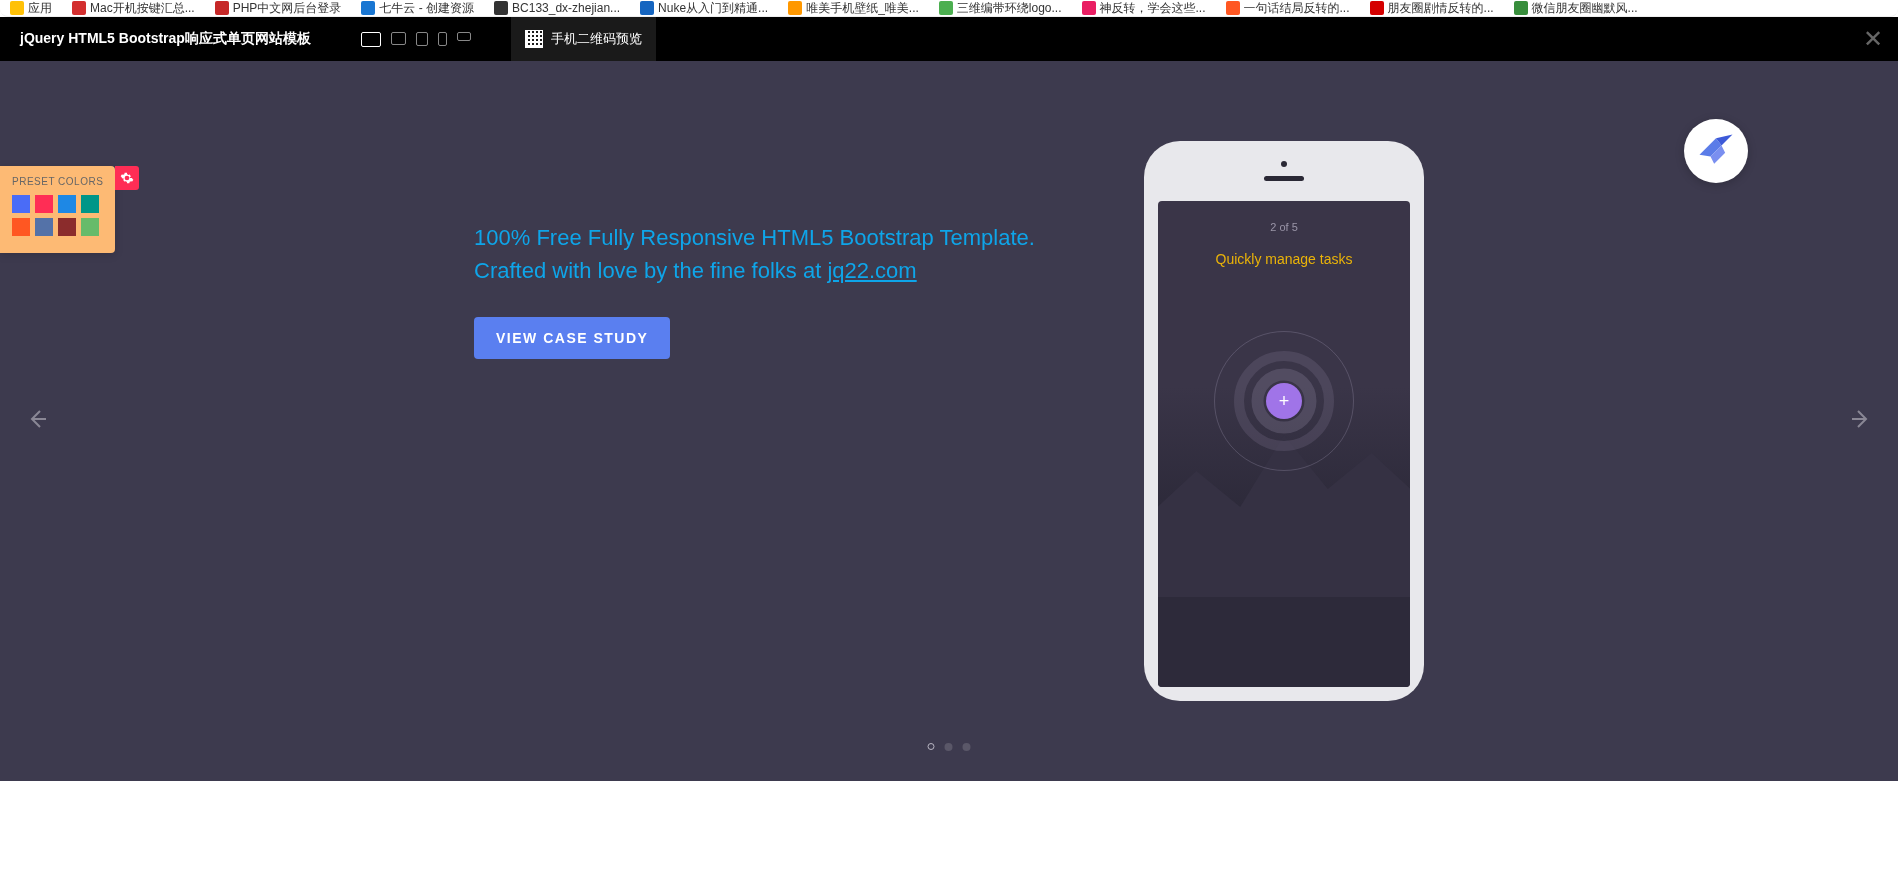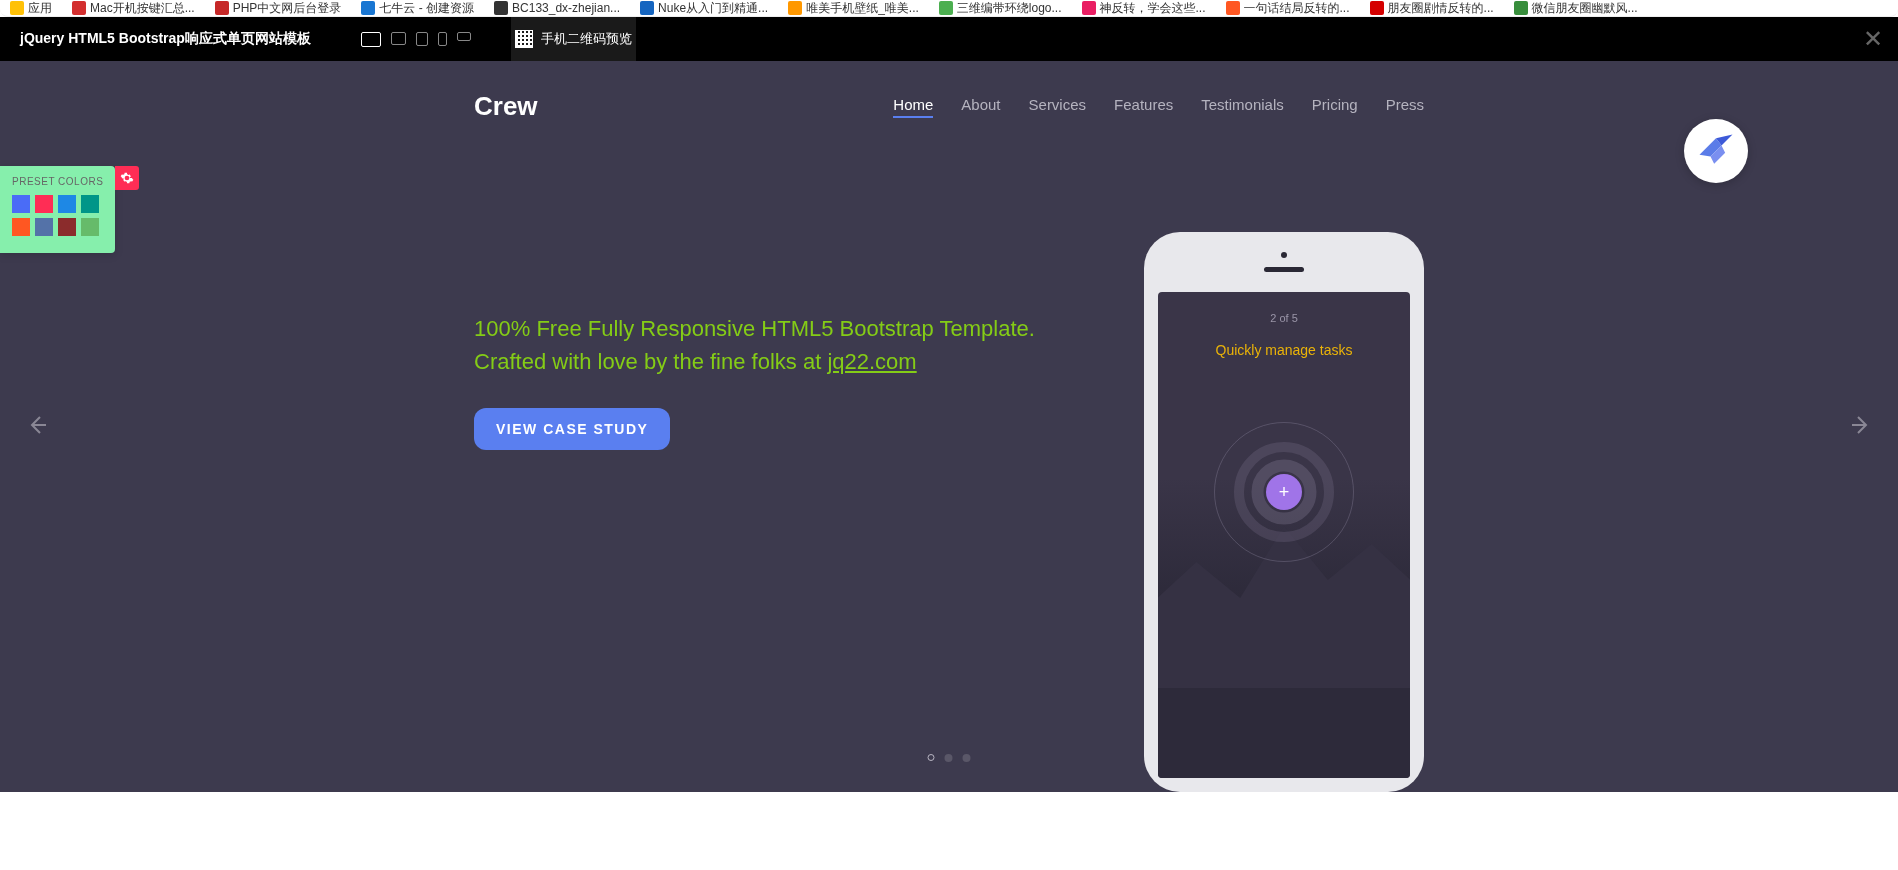--- a/index.html
+++ b/index.html
@@ -14,39 +14,39 @@
 .preview-bar { background: #000; height: 44px; display: flex; align-items: center; color: #fff; position: relative; }
 .preview-title { font-size: 14px; font-weight: bold; padding: 0 20px; }
 .device-icons { display: flex; gap: 10px; margin-left: 30px; }
 .dev-icon { width: 18px; height: 14px; border: 1.5px solid #888; border-radius: 2px; cursor: pointer; }
 .dev-icon.active { border-color: #fff; }
 .dev-icon.d1 { width: 20px; height: 15px; }
 .dev-icon.d2 { width: 15px; height: 13px; }
 .dev-icon.d3 { width: 12px; height: 14px; }
 .dev-icon.d4 { width: 9px; height: 14px; }
 .dev-icon.d5 { width: 14px; height: 9px; }
-.qr-section { margin-left: 40px; background: #1a1a1a; height: 44px; display: flex; align-items: center; padding: 0 4px; gap: 8px; cursor: pointer; }
+.qr-section { margin-left: 40px; background: #1a1a1a; height: 44px; display: flex; align-items: center; padding: 0 14px; gap: 8px; cursor: pointer; }
 .qr-icon { width: 18px; height: 18px; background: repeating-linear-gradient(0deg,#fff 0 2px,transparent 2px 4px), repeating-linear-gradient(90deg,#fff 0 2px,transparent 2px 4px); border:1px solid #fff; }
 .qr-text { font-size: 13px; }
 .close-x { position: absolute; right: 15px; color: #666; font-size: 24px; cursor: pointer; }
 
 
 .hero { background: #3d3a4e; min-height: 720px; position: relative; color: #fff; overflow: hidden; }
 .nav { display: flex; justify-content: space-between; align-items: center; padding: 30px 0; max-width: 950px; margin: 0 auto; }
 .brand { font-size: 26px; font-weight: 800; }
 .nav-links { display: flex; gap: 28px; font-size: 15px; }
 .nav-link { color: #b5b3bf; cursor: pointer; }
 .nav-link.active { color: #fff; border-bottom: 2px solid #5a7ff0; padding-bottom: 3px; }
 
 .hero-content { max-width: 950px; margin: 0 auto; display: flex; gap: 60px; padding-top: 100px; }
 .hero-text { flex: 1; padding-top: 60px; }
 .hero-title { font-size: 42px; font-weight: 800; letter-spacing: 1px; margin-bottom: 22px; }
-.hero-desc { font-size: 22px; line-height: 1.5; color: #84cc16; margin-bottom: 30px; }
+.hero-desc { font-size: 22px; line-height: 1.5; color: #0ea5e9; margin-bottom: 30px; }
 .hero-desc .underline { text-decoration: underline; }
-.cta-btn { background: #5a7ff0; color: #fff; padding: 13px 22px; border-radius: 12px; font-size: 14px; font-weight: 700; letter-spacing: 1.5px; border: none; cursor: pointer; }
+.cta-btn { background: #5a7ff0; color: #fff; padding: 13px 22px; border-radius: 4px; font-size: 14px; font-weight: 700; letter-spacing: 1.5px; border: none; cursor: pointer; }
 
 
 .phone-wrap { flex: 0 0 280px; position: relative; }
 .phone { width: 280px; height: 560px; background: #e8e8ec; border-radius: 36px; padding: 60px 14px 14px; position: relative; margin-top: -20px; }
 .phone-speaker { position: absolute; top: 35px; left: 50%; transform: translateX(-50%); width: 40px; height: 5px; background: #2a2835; border-radius: 3px; }
 .phone-cam { position: absolute; top: 20px; left: 50%; transform: translateX(-50%); width: 6px; height: 6px; background: #2a2835; border-radius: 50%; }
 .screen { background: #3a3548; width: 100%; height: 100%; border-radius: 4px; display: flex; flex-direction: column; align-items: center; padding: 20px 28px 14px; position: relative; overflow: hidden; }
 .screen-counter { font-size: 11px; color: #9a95a8; margin-bottom: 18px; }
 .screen-title { font-size: 14px; color: #eab308; margin-bottom: 30px; }
 .mountain { position: absolute; bottom: 0; left: 0; right: 0; height: 300px; background: linear-gradient(180deg, transparent 0%, #2d2a3a 40%); }
@@ -64,21 +64,21 @@
 .arrow svg { width: 24px; height: 24px; }
 .arrow-left { left: 15px; }
 .arrow-right { right: 15px; }
 
 
 .dots { position: absolute; bottom: 30px; left: 50%; transform: translateX(-50%); display: flex; gap: 10px; }
 .dot { width: 8px; height: 8px; border-radius: 50%; background: #5a5768; cursor: pointer; }
 .dot.active { background: transparent; border: 1.5px solid #b8b5c2; width: 7px; height: 7px; }
 
 
-.color-panel { position: absolute; top: 105px; left: 0; background: #86efac; border-radius: 0 4px 4px 0; padding: 10px 12px 12px; box-shadow: 0 2px 8px rgba(0,0,0,0.15); }
+.color-panel { position: absolute; top: 105px; left: 0; background: #fdba74; border-radius: 0 4px 4px 0; padding: 10px 12px 12px; box-shadow: 0 2px 8px rgba(0,0,0,0.15); }
 .cp-title { font-size: 10px; color: #666; letter-spacing: 0.5px; margin-bottom: 8px; }
 .cp-row { display: flex; gap: 5px; margin-bottom: 5px; }
 .swatch { width: 18px; height: 18px; cursor: pointer; }
 .gear-tab { position: absolute; right: -24px; top: 0; width: 24px; height: 24px; background: #ff2d55; display:flex; align-items:center; justify-content:center; border-radius: 0 3px 3px 0; cursor:pointer; }
 .gear-tab svg { width: 14px; height: 14px; fill: #fff; }
 
 
 .float-logo { position: absolute; right: 150px; top: 58px; width: 64px; height: 64px; background: #fff; border-radius: 50%; display:flex; align-items:center; justify-content:center; cursor:pointer; box-shadow: 0 2px 10px rgba(0,0,0,0.2); }
 .float-logo svg { width: 44px; height: 44px; }
 </style>
@@ -147,32 +147,20 @@
   </div>
   <div class="qr-section">
     <div class="qr-icon"></div>
     <span class="qr-text">手机二维码预览</span>
   </div>
   <div class="close-x">✕</div>
 </div>
 
 <div class="hero">
 
-  <div class="nav">
-    <div class="brand">Crew</div>
-    <div class="nav-links" id="nav-links">
-        <a class="nav-link active">Home</a>
-        <a class="nav-link">About</a>
-        <a class="nav-link">Services</a>
-        <a class="nav-link">Features</a>
-        <a class="nav-link">Testimonials</a>
-        <a class="nav-link">Pricing</a>
-        <a class="nav-link">Press</a>
-      </div>
-  </div>
 
   <div class="hero-content">
     <div class="hero-text">
       <p class="hero-desc">
         <span>100% Free Fully Responsive HTML5 Bootstrap Template. Crafted with love by the fine folks at </span><span class="underline">jq22.com</span>
       </p>
       <button class="cta-btn">VIEW CASE STUDY</button>
     </div>
 
     <div class="phone-wrap">

